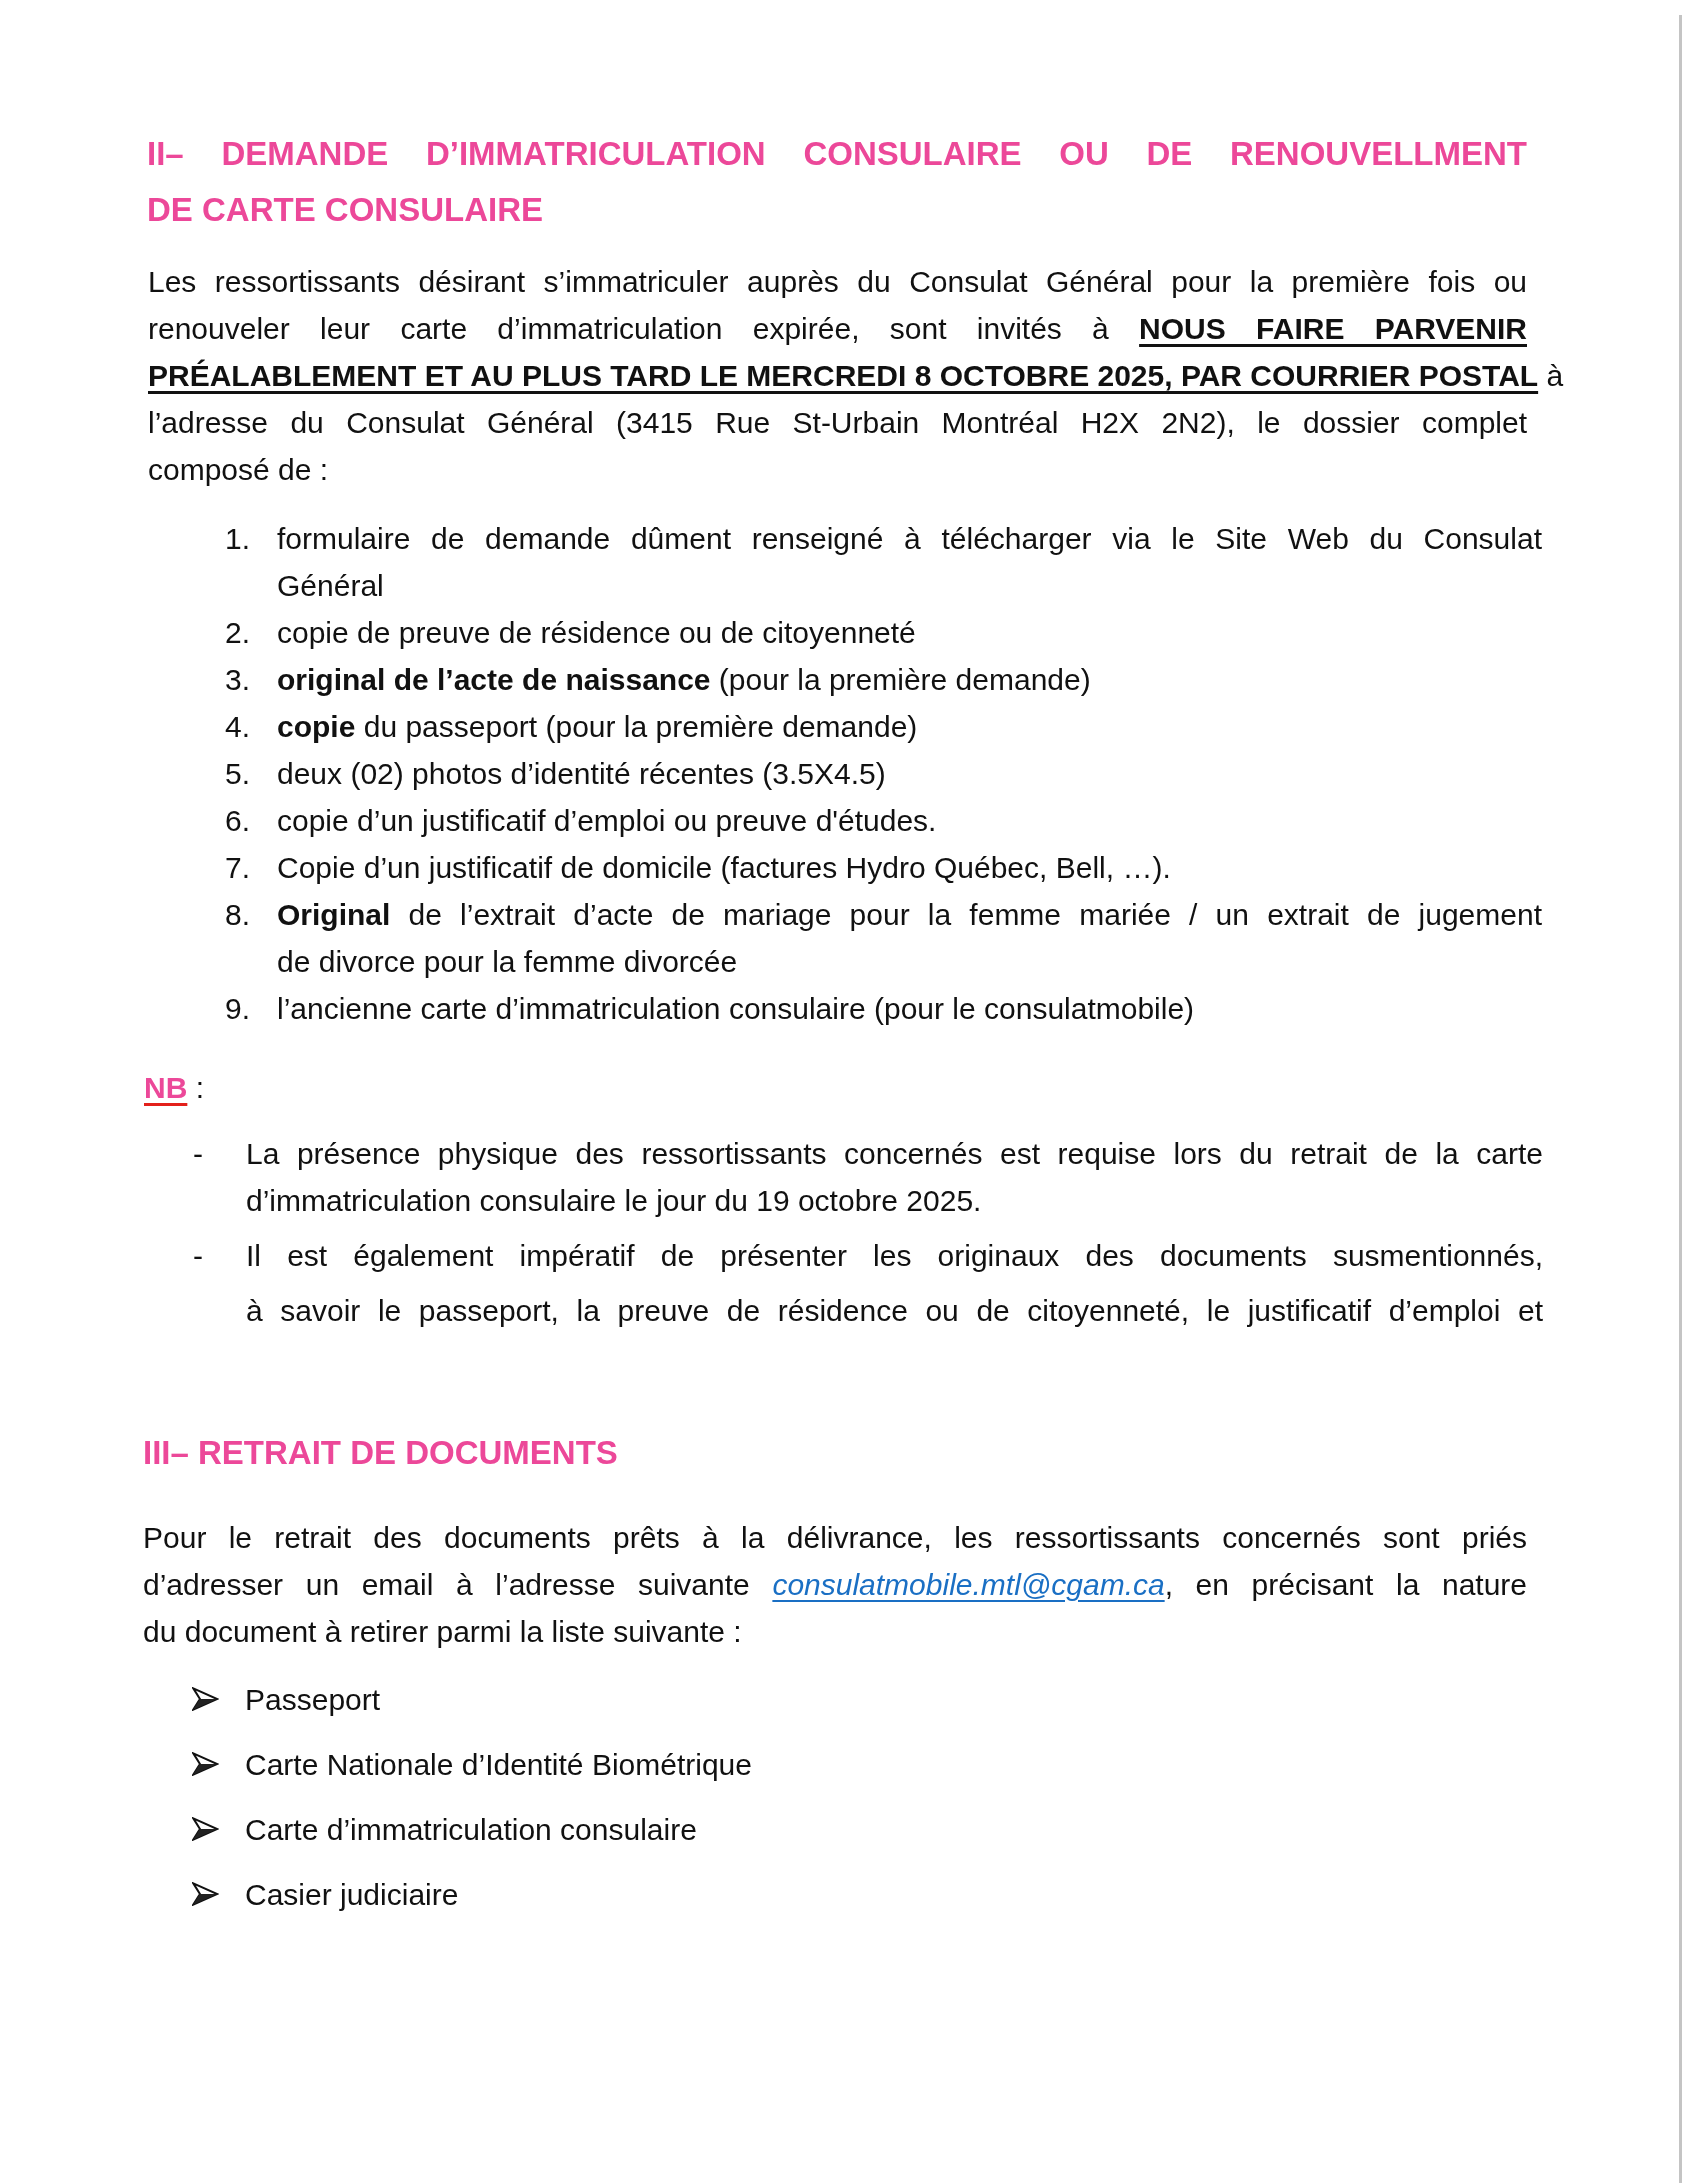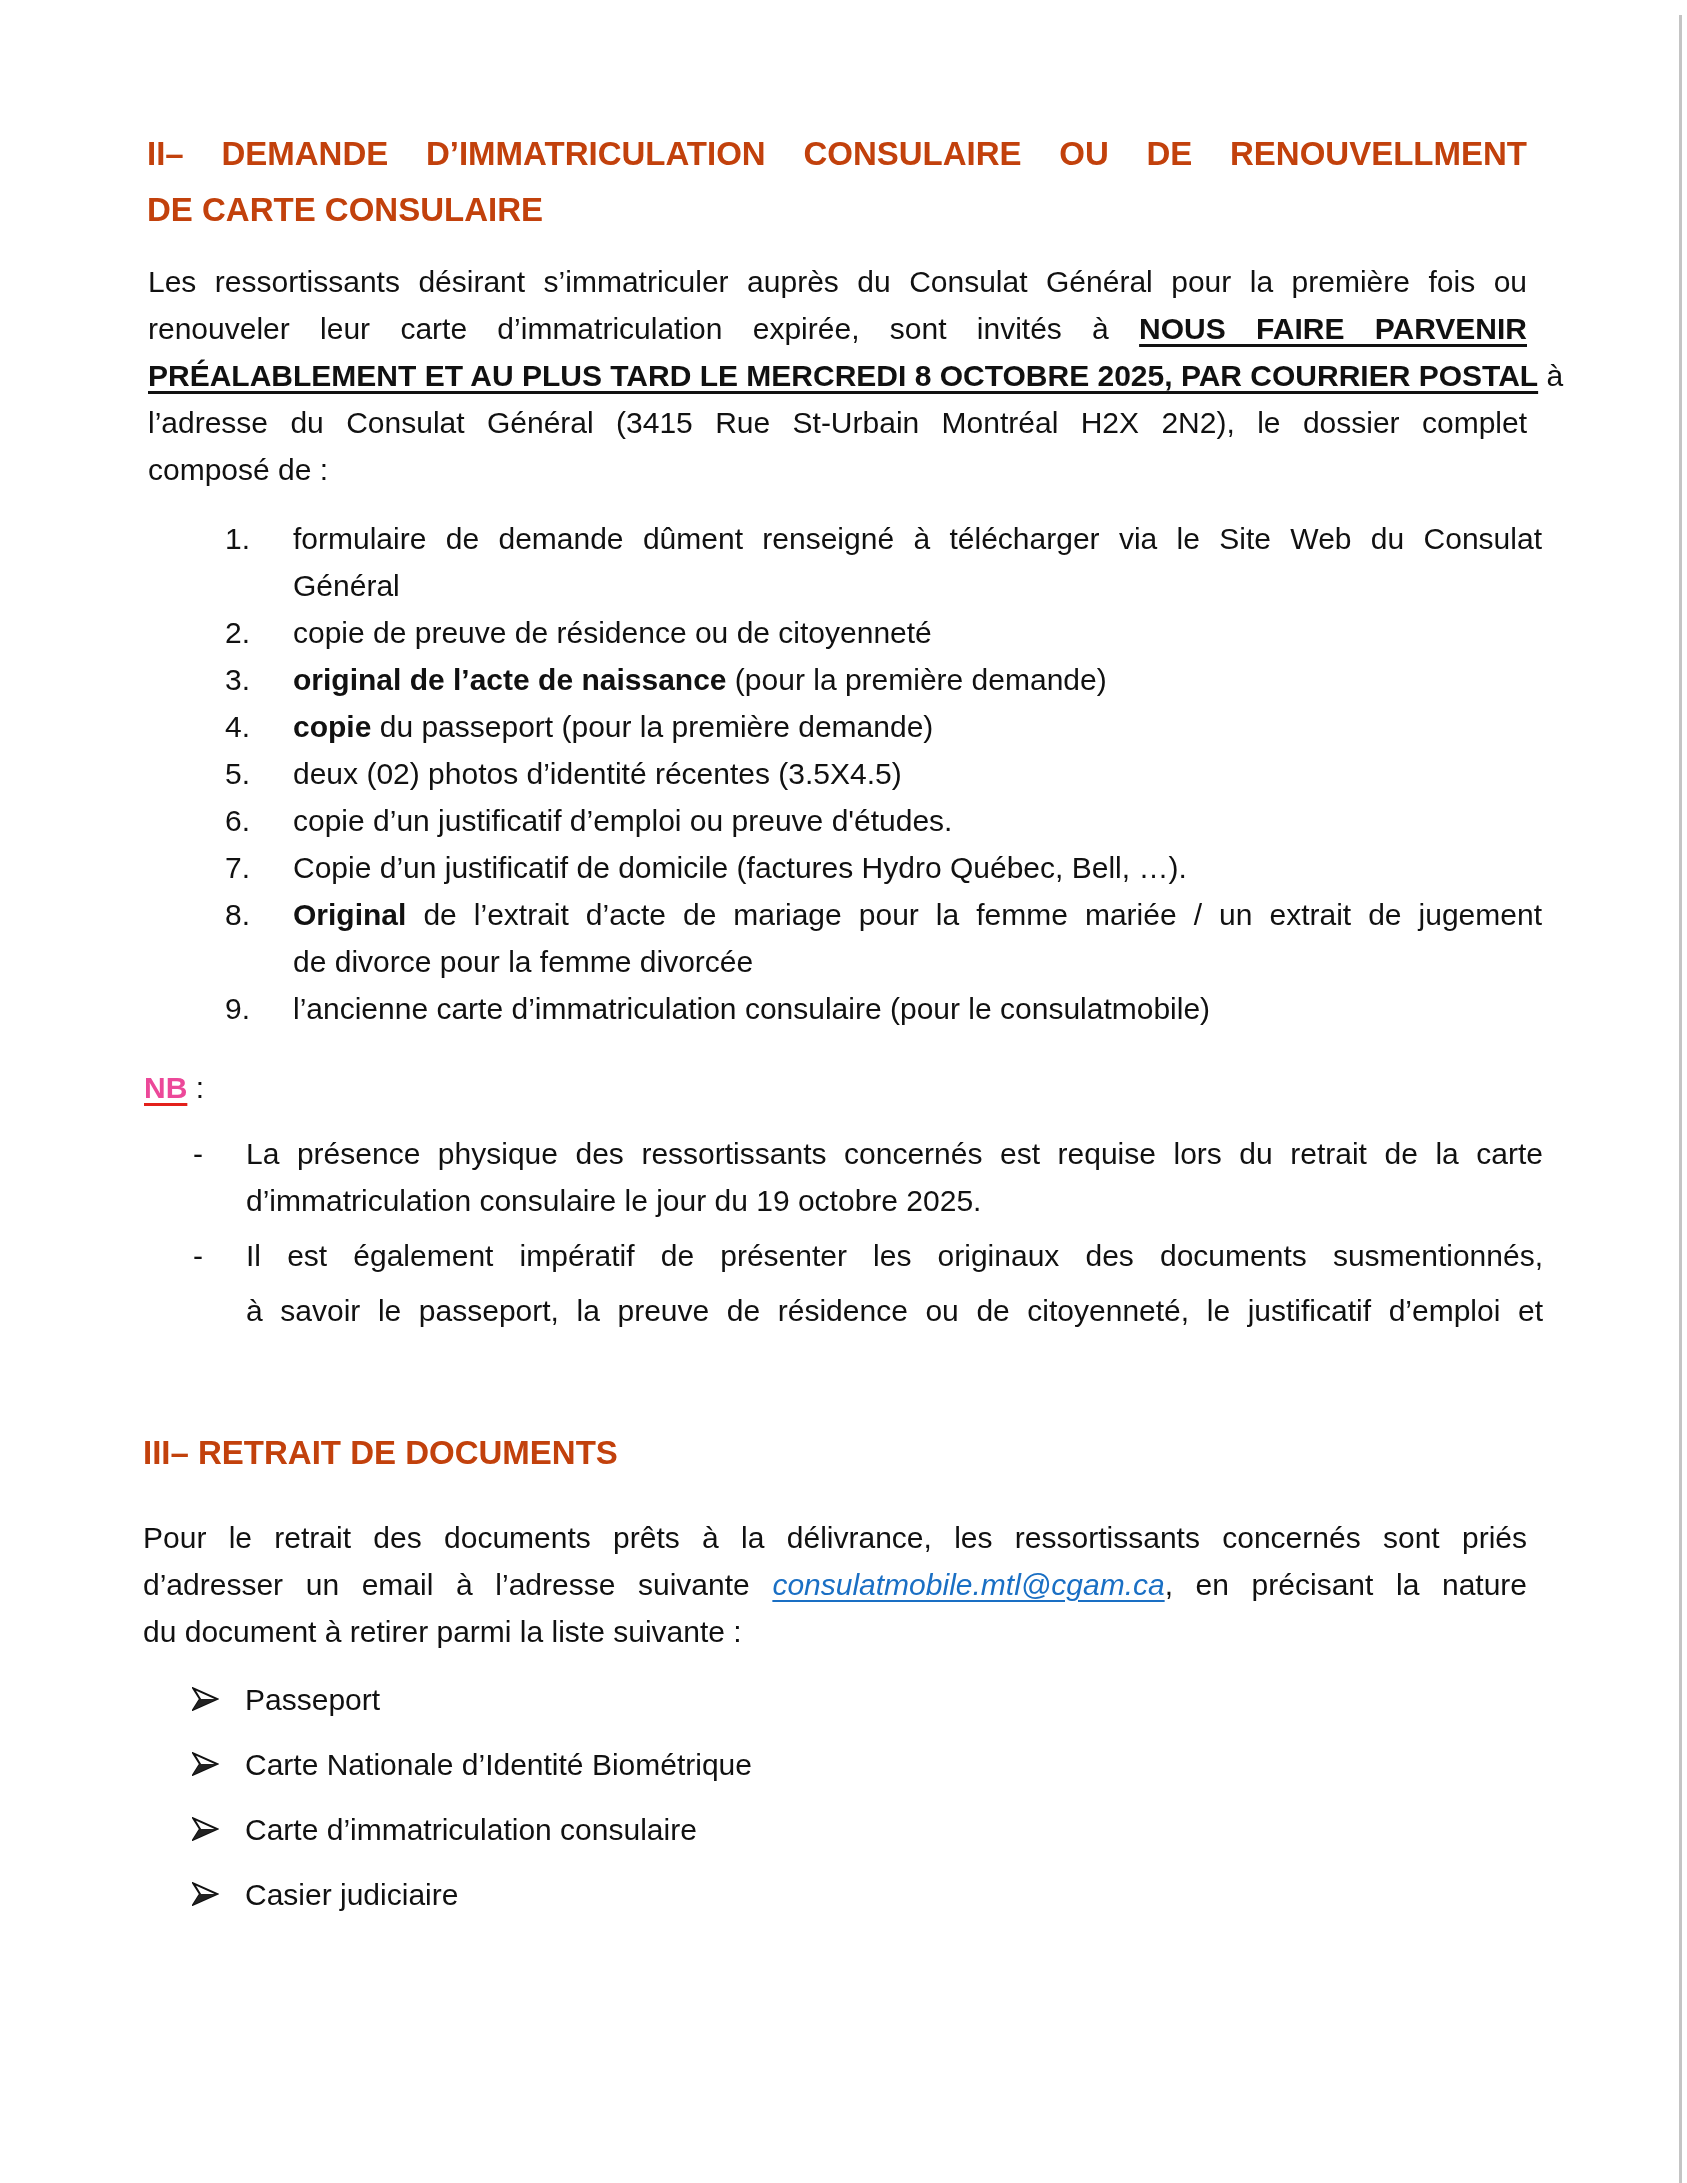--- a/index.html
+++ b/index.html
@@ -1,30 +1,30 @@
 <!DOCTYPE html>
 <html style="font-size:10.6px"><head>
   <meta charset="utf-8">
   <style>
     html, body { margin: 0; padding: 0; background: #ffffff; }
     body { width: 1687px; height: 2183px; position: relative; overflow: hidden;
       font-family: "Liberation Sans", "DejaVu Sans", sans-serif; color: #111111; }
     .scanline { position: absolute; left: 1679px; top: 14.6px; width: 2.6px; height: 2169px; background: #c4c4c4; }
     .page { position: absolute; left: 0; top: 0; width: 1687px; height: 2183px; }
-    .h2 { position: absolute; color: #c2410c; font-weight: bold; font-size: 33px; letter-spacing: 0; }
+    .h2 { position: absolute; color: #ec4899; font-weight: bold; font-size: 33px; letter-spacing: 0; }
     .h2 .line { display: block; height: 56px; line-height: 56px; white-space: nowrap; }
     .h2 .just { text-align: justify; text-align-last: justify; }
     .para { position: absolute; font-size: 30px; line-height: 47px; }
     .para .ln { display: block; height: 47px; white-space: nowrap; }
     .para .ln.j { text-align: justify; text-align-last: justify; }
     .u { text-decoration: underline; text-decoration-thickness: 2.6px; text-underline-offset: 5.3px; }
     b { font-weight: bold; }
     .ol { position: absolute; left: 225px; width: 1317px; font-size: 30px; }
     .ol .item { position: relative; padding-left: 52px; }
-    .ol .item .ln { display: block; height: 47px; line-height: 47px; white-space: nowrap; margin-left: 16px; }
+    .ol .item .ln { display: block; height: 47px; line-height: 47px; white-space: nowrap; }
     .ol .item .ln.j { text-align: justify; text-align-last: justify; }
     .ol .num { position: absolute; left: 0; top: 0; line-height: 47px; }
     .nb { position: absolute; left: 144px; top: 1064px; font-size: 30px; line-height: 47px; }
     .nb .nb-label { color: #ec4899; font-weight: bold; text-decoration: underline; text-decoration-color: #e3201b; text-decoration-thickness: 2.6px; text-underline-offset: 5.3px; }
     .dl { position: absolute; left: 193px; width: 1350px; font-size: 30px; }
     .dl .item { position: relative; padding-left: 53px; }
     .dl .ln { display: block; height: 47px; line-height: 47px; white-space: nowrap; }
     .dl .ln.j { text-align: justify; text-align-last: justify; margin-top: 8px; }
     .dl .dash { position: absolute; left: 0; top: 0; line-height: 47px; }
     .link { color: #1a6fc4; font-style: italic; text-decoration: underline; text-decoration-thickness: 2px; text-underline-offset: 4.6px; }

